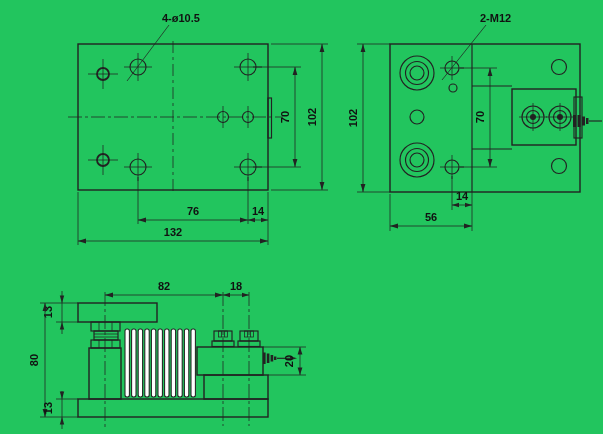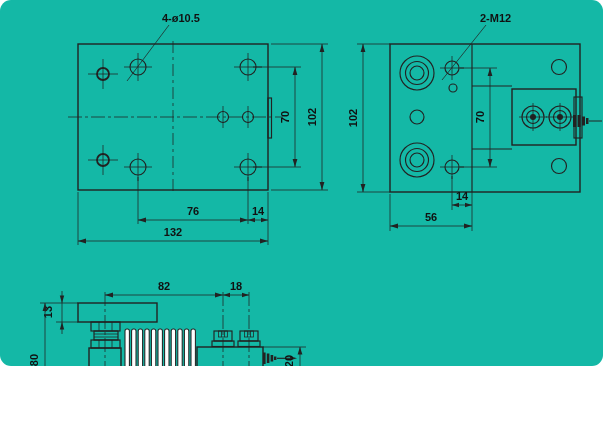--- a/index.html
+++ b/index.html
@@ -1,17 +1,17 @@
 <!DOCTYPE html>
 <html><head>
 <meta charset="utf-8">
 <style>
   html,body{margin:0;padding:0;background:#fff;}
-  .page{position:relative;width:603px;height:366px;background:#14b8a6;overflow:hidden;
-        font-family:"Liberation Sans",sans-serif;border-radius:11px;}
+  .page{position:relative;width:603px;height:434px;background:#22c55e;overflow:hidden;
+        font-family:"Liberation Sans",sans-serif;}
   svg{display:block;}
   .ol{stroke:#222;stroke-width:1.4;fill:none;}           
   .ol2{stroke:#222;stroke-width:1.15;fill:none;}
   .tl{stroke:#222;stroke-width:0.75;fill:none;}          
   .hl{stroke:#222;stroke-width:1.15;fill:none;}          
   .hl2{stroke:#222;stroke-width:1.8;fill:none;}
   .dashA{stroke-dasharray:12 4 3 4;}                     
   .dashB{stroke-dasharray:14 3 3 3;}                     
   .arr{fill:#222;stroke:none;}
   .dt{font-family:"Liberation Sans",sans-serif;font-size:11px;font-weight:bold;fill:#111;}

